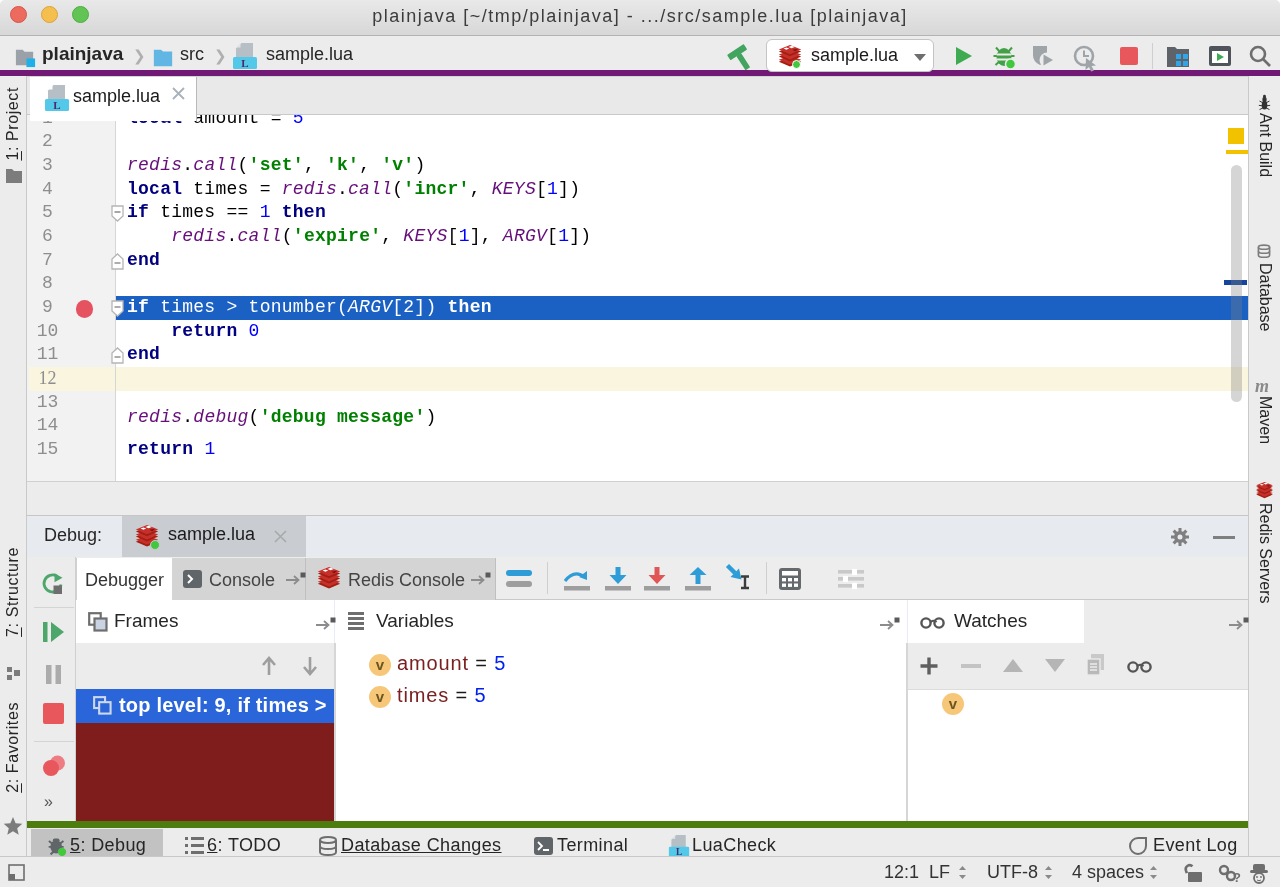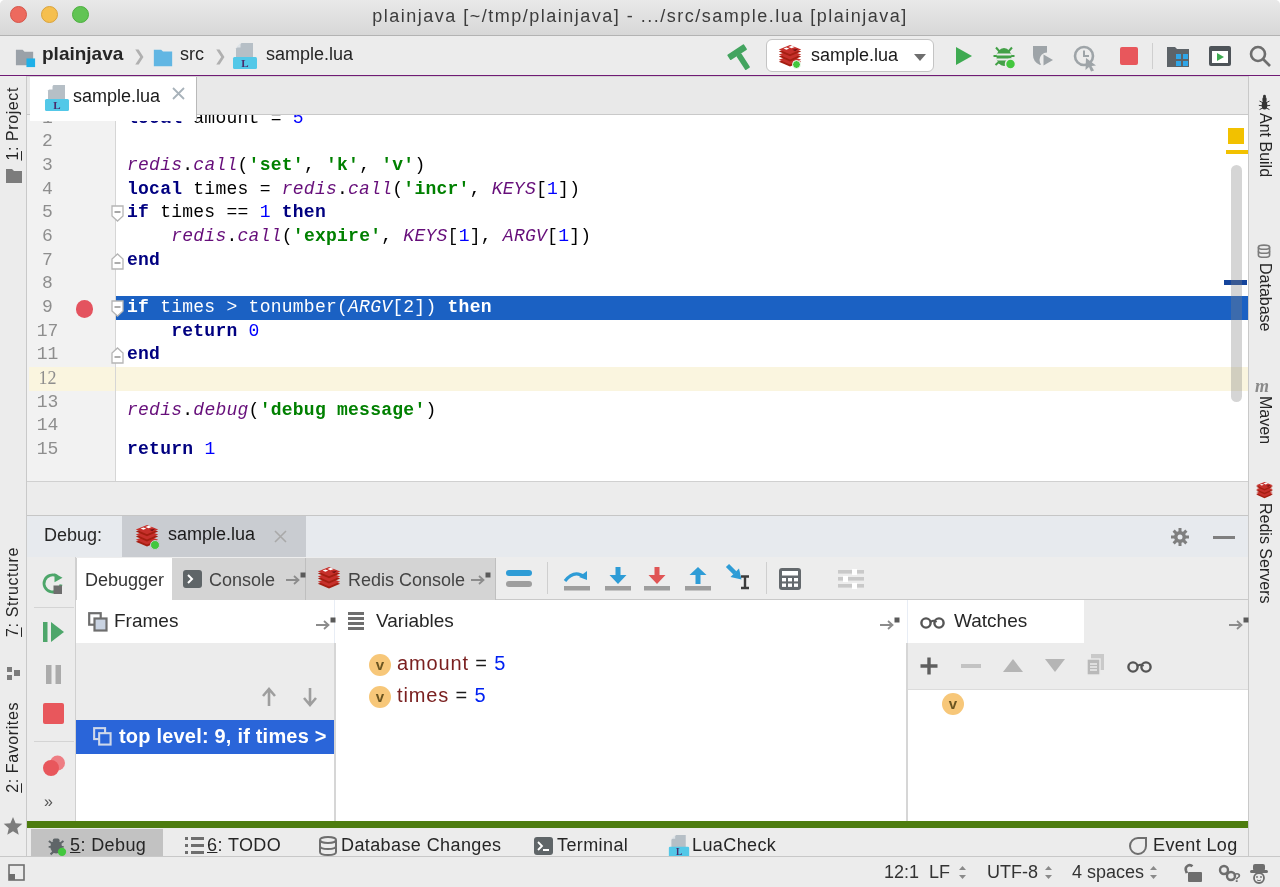--- a/index.html
+++ b/index.html
@@ -7,21 +7,21 @@
   html,body { width:1280px; height:887px; overflow:hidden; }
   body { font-family:"Liberation Sans", sans-serif; position:relative; background:#ececec; border-radius:5px 5px 0 0; }
   .abs { position:absolute; }
   
   #titlebar { left:0; top:0; width:1280px; height:36px;
     background:linear-gradient(#e9e9e9,#d7d7d7); border-bottom:1px solid #b3b3b3; }
   .tl { position:absolute; top:6px; width:17px; height:17px; border-radius:50%; }
   #title-text { position:absolute; top:6px; left:0; width:1280px; text-align:center;
     font-size:18px; color:#3c3c3c; letter-spacing:1.5px; }
   
-  #navbar { left:0; top:36px; width:1280px; height:40px; background:#ececec; border-bottom:1px solid #701a75;}
+  #navbar { left:0; top:36px; width:1280px; height:40px; background:#ececec; border-bottom:6px solid #701a75;}
   .crumb { position:absolute; top:8px; font-size:18px; color:#262626; }
   .chev { position:absolute; top:11px; font-size:15px; color:#b0b0b0; }
   
   #tabbar { left:27px; top:76px; width:1221px; height:39px; background:#e9e9e9; border-bottom:1px solid #c9c9c9; border-top:1px solid #d4d4d4;}
   #edtab { left:30px; top:77px; width:167px; height:44px; background:#ffffff; border-right:1px solid #b9b9b9; z-index:5; }
   #edtab .name { position:absolute; left:43px; top:9px; font-size:18px; color:#1a1a1a; }
   
   #gutter { left:27px; top:115px; width:89px; height:366px; background:#f2f2f2; border-right:1px solid #d6d6d6; overflow:hidden;}
   #editor { left:116px; top:115px; width:1132px; height:366px; background:#ffffff; overflow:hidden; }
   .lnum { position:absolute; left:0; width:41px; text-align:center; font-family:"Liberation Mono",monospace;
@@ -40,21 +40,21 @@
   #dbghead { left:27px; top:515px; width:1221px; height:42px; background:#e7eaee; border-top:1px solid #c6c6c6; }
   #dbgtab { position:absolute; left:95px; top:0; width:184px; height:42px; background:#c9ccd1; }
   
   #dbgtabs { left:76px; top:557px; width:1172px; height:43px; background:#ededed; border-bottom:1px solid #c9c9c9;}
   #lefttool { left:27px; top:557px; width:49px; height:264px; background:#ececec; border-right:1px solid #d0d0d0;}
   .dtab { position:absolute; top:1px; height:42px; font-size:18px; color:#333; }
   
   #phead { left:76px; top:600px; width:1008px; height:43px; background:#ffffff; }
   .ptitle { position:absolute; top:10px; font-size:19px; color:#262626; }
   
-  #frames { left:76px; top:643px; width:258px; height:178px; background:#ffffff;margin-top:31px; }
+  #frames { left:76px; top:643px; width:258px; height:178px; background:#7f1d1d; }
   #framebar { position:absolute; left:0; top:0; width:258px; height:47px; background:#ececec; }
   #framesel { position:absolute; left:0; top:46px; width:258px; height:34px; background:#2a65d9; color:#fff; font-size:20px; font-weight:bold; letter-spacing:0.2px;}
   #vars { left:336px; top:643px; width:570px; height:178px; background:#ffffff; }
   #watches { left:908px; top:643px; width:340px; height:178px; background:#ffffff; }
   #watchbar { position:absolute; left:0; top:0; width:340px; height:47px; background:#ececec; border-bottom:1px solid #dcdcdc;}
   .vrow { position:absolute; font-size:20px; color:#1a1a1a; letter-spacing:0.85px; }
   .vname { color:#7a2020; }
   .vval { color:#0021f2; }
   .vicon { position:absolute; width:22px; height:22px; border-radius:50%; background:#f7c779;
      color:#6b5521; font-size:15px; font-weight:bold; text-align:center; line-height:22px; }
@@ -210,37 +210,37 @@
   <div id="code">
       <div class="codeline" style="top:-8.3px; left:11px;"><span class="kw">local</span><span class=""> amount = </span><span class="num">5</span></div>
       <div class="codeline" style="top:39px; left:11px;"><span class="fld">redis</span><span class="">.</span><span class="fld">call</span><span class="">(</span><span class="str">'set'</span><span class="">, </span><span class="str">'k'</span><span class="">, </span><span class="str">'v'</span><span class="">)</span></div>
       <div class="codeline" style="top:62.64999999999999px; left:11px;"><span class="kw">local</span><span class=""> times = </span><span class="fld">redis</span><span class="">.</span><span class="fld">call</span><span class="">(</span><span class="str">'incr'</span><span class="">, </span><span class="fld">KEYS</span><span class="">[</span><span class="num">1</span><span class="">])</span></div>
       <div class="codeline" style="top:86.3px; left:11px;"><span class="kw">if</span><span class=""> times == </span><span class="num">1</span><span class=""> </span><span class="kw">then</span></div>
       <div class="codeline" style="top:109.95px; left:11px;"><span class="">    </span><span class="fld">redis</span><span class="">.</span><span class="fld">call</span><span class="">(</span><span class="str">'expire'</span><span class="">, </span><span class="fld">KEYS</span><span class="">[</span><span class="num">1</span><span class="">], </span><span class="fld">ARGV</span><span class="">[</span><span class="num">1</span><span class="">])</span></div>
       <div class="codeline" style="top:133.59999999999997px; left:11px;"><span class="kw">end</span></div>
       <div class="codeline" style="top:180.89999999999998px; left:11px;"><span class="wht wkwb">if</span><span class="wht"> times &gt; tonumber(</span><span class="wht wit">ARGV</span><span class="wht">[2]) </span><span class="wht wkwb">then</span></div>
       <div class="codeline" style="top:204.54999999999998px; left:11px;"><span class="">    </span><span class="kw">return</span><span class=""> </span><span class="num">0</span></div>
       <div class="codeline" style="top:228.2px; left:11px;"><span class="kw">end</span></div>
-      <div class="codeline" style="top:284px; left:11px;"><span class="fld">redis</span><span class="">.</span><span class="fld">debug</span><span class="">(</span><span class="str">'debug message'</span><span class="">)</span></div>
+      <div class="codeline" style="top:291px; left:11px;"><span class="fld">redis</span><span class="">.</span><span class="fld">debug</span><span class="">(</span><span class="str">'debug message'</span><span class="">)</span></div>
       <div class="codeline" style="top:322.79999999999995px; left:11px;"><span class="kw">return</span><span class=""> </span><span class="num">1</span></div>
     </div>
 </div>
 <div id="gutter" class="abs">
   <div class="abs" style="left:2px; top:251.7px; width:87px; height:24px; background:#faf5df;"></div>
   <div id="gnums">
       <div class="lnum" style="top:-8.299999999999997px;">1</div>
       <div class="lnum" style="top:15.349999999999994px;">2</div>
       <div class="lnum" style="top:39px;">3</div>
       <div class="lnum" style="top:62.64999999999998px;">4</div>
       <div class="lnum" style="top:86.30000000000001px;">5</div>
       <div class="lnum" style="top:109.94999999999999px;">6</div>
       <div class="lnum" style="top:133.59999999999997px;">7</div>
       <div class="lnum" style="top:157.25px;">8</div>
       <div class="lnum" style="top:180.89999999999998px;">9</div>
-      <div class="lnum" style="top:204.55px;">17</div>
+      <div class="lnum" style="top:204.55px;">10</div>
       <div class="lnum" style="top:228.2px;">11</div>
       <div class="lnum" style="top:251.84999999999997px;font-family:Liberation Serif, serif;">12</div>
       <div class="lnum" style="top:275.49999999999994px;">13</div>
       <div class="lnum" style="top:299.15px;">14</div>
       <div class="lnum" style="top:322.79999999999995px;">15</div>
     </div>
 
   <div class="abs" style="left:48.5px; top:185px; width:17.5px; height:17.5px; border-radius:50%; background:#e4535f;"></div>
 </div>
 
@@ -431,21 +431,21 @@
       </g>
   </svg>
   <div class="tbtn" style="left:207px; top:7px;"><u>6</u>: TODO</div>
   <svg style="left:318px; top:8px;" width="20" height="20" viewBox="0 0 20 20">
     <g fill="none" stroke="#6e6e6e" stroke-width="2">
         <ellipse cx="10" cy="4" rx="8" ry="3"></ellipse>
     <path d="M2 4 v6 q0 3 8 3 q8 0 8 -3 v-6"></path>
         <path d="M2 10 v6 q0 3 8 3 q8 0 8 -3 v-6"></path>
       </g>
   </svg>
-  <div class="tbtn" style="left:341px; top:7px;">Database Changes</div>
+  <div class="tbtn" style="left:341px; top:7px;text-decoration:underline;">Database Changes</div>
   <svg style="left:534px; top:9px;" width="19" height="18" viewBox="0 0 19 18">
     <rect width="19" height="18" rx="3" fill="#5f6568"></rect>
     <path d="M4 5 l4 4 -4 4 M9 13 h6" stroke="#fff" stroke-width="1.8" fill="none"></path>
   </svg>
   <div class="tbtn" style="left:557px; top:7px;">Terminal</div>
   <svg style="left:668px; top:6px;" width="22" height="24" viewBox="0 0 26 28">
     <path d="M9.5 1 H21 v18 H4 V6.5 z" fill="#b6bfc6"></path>
     <path d="M4 5.5 L8.5 1 V5.5 z" fill="#dfe4e8"></path>
     <rect x="1" y="15" width="24" height="12" rx="1.5" fill="#53c8e8"></rect>
     <text x="13" y="25" font-size="11" font-weight="bold" fill="#4b2a6b" text-anchor="middle" font-family="Liberation Serif">L</text>

